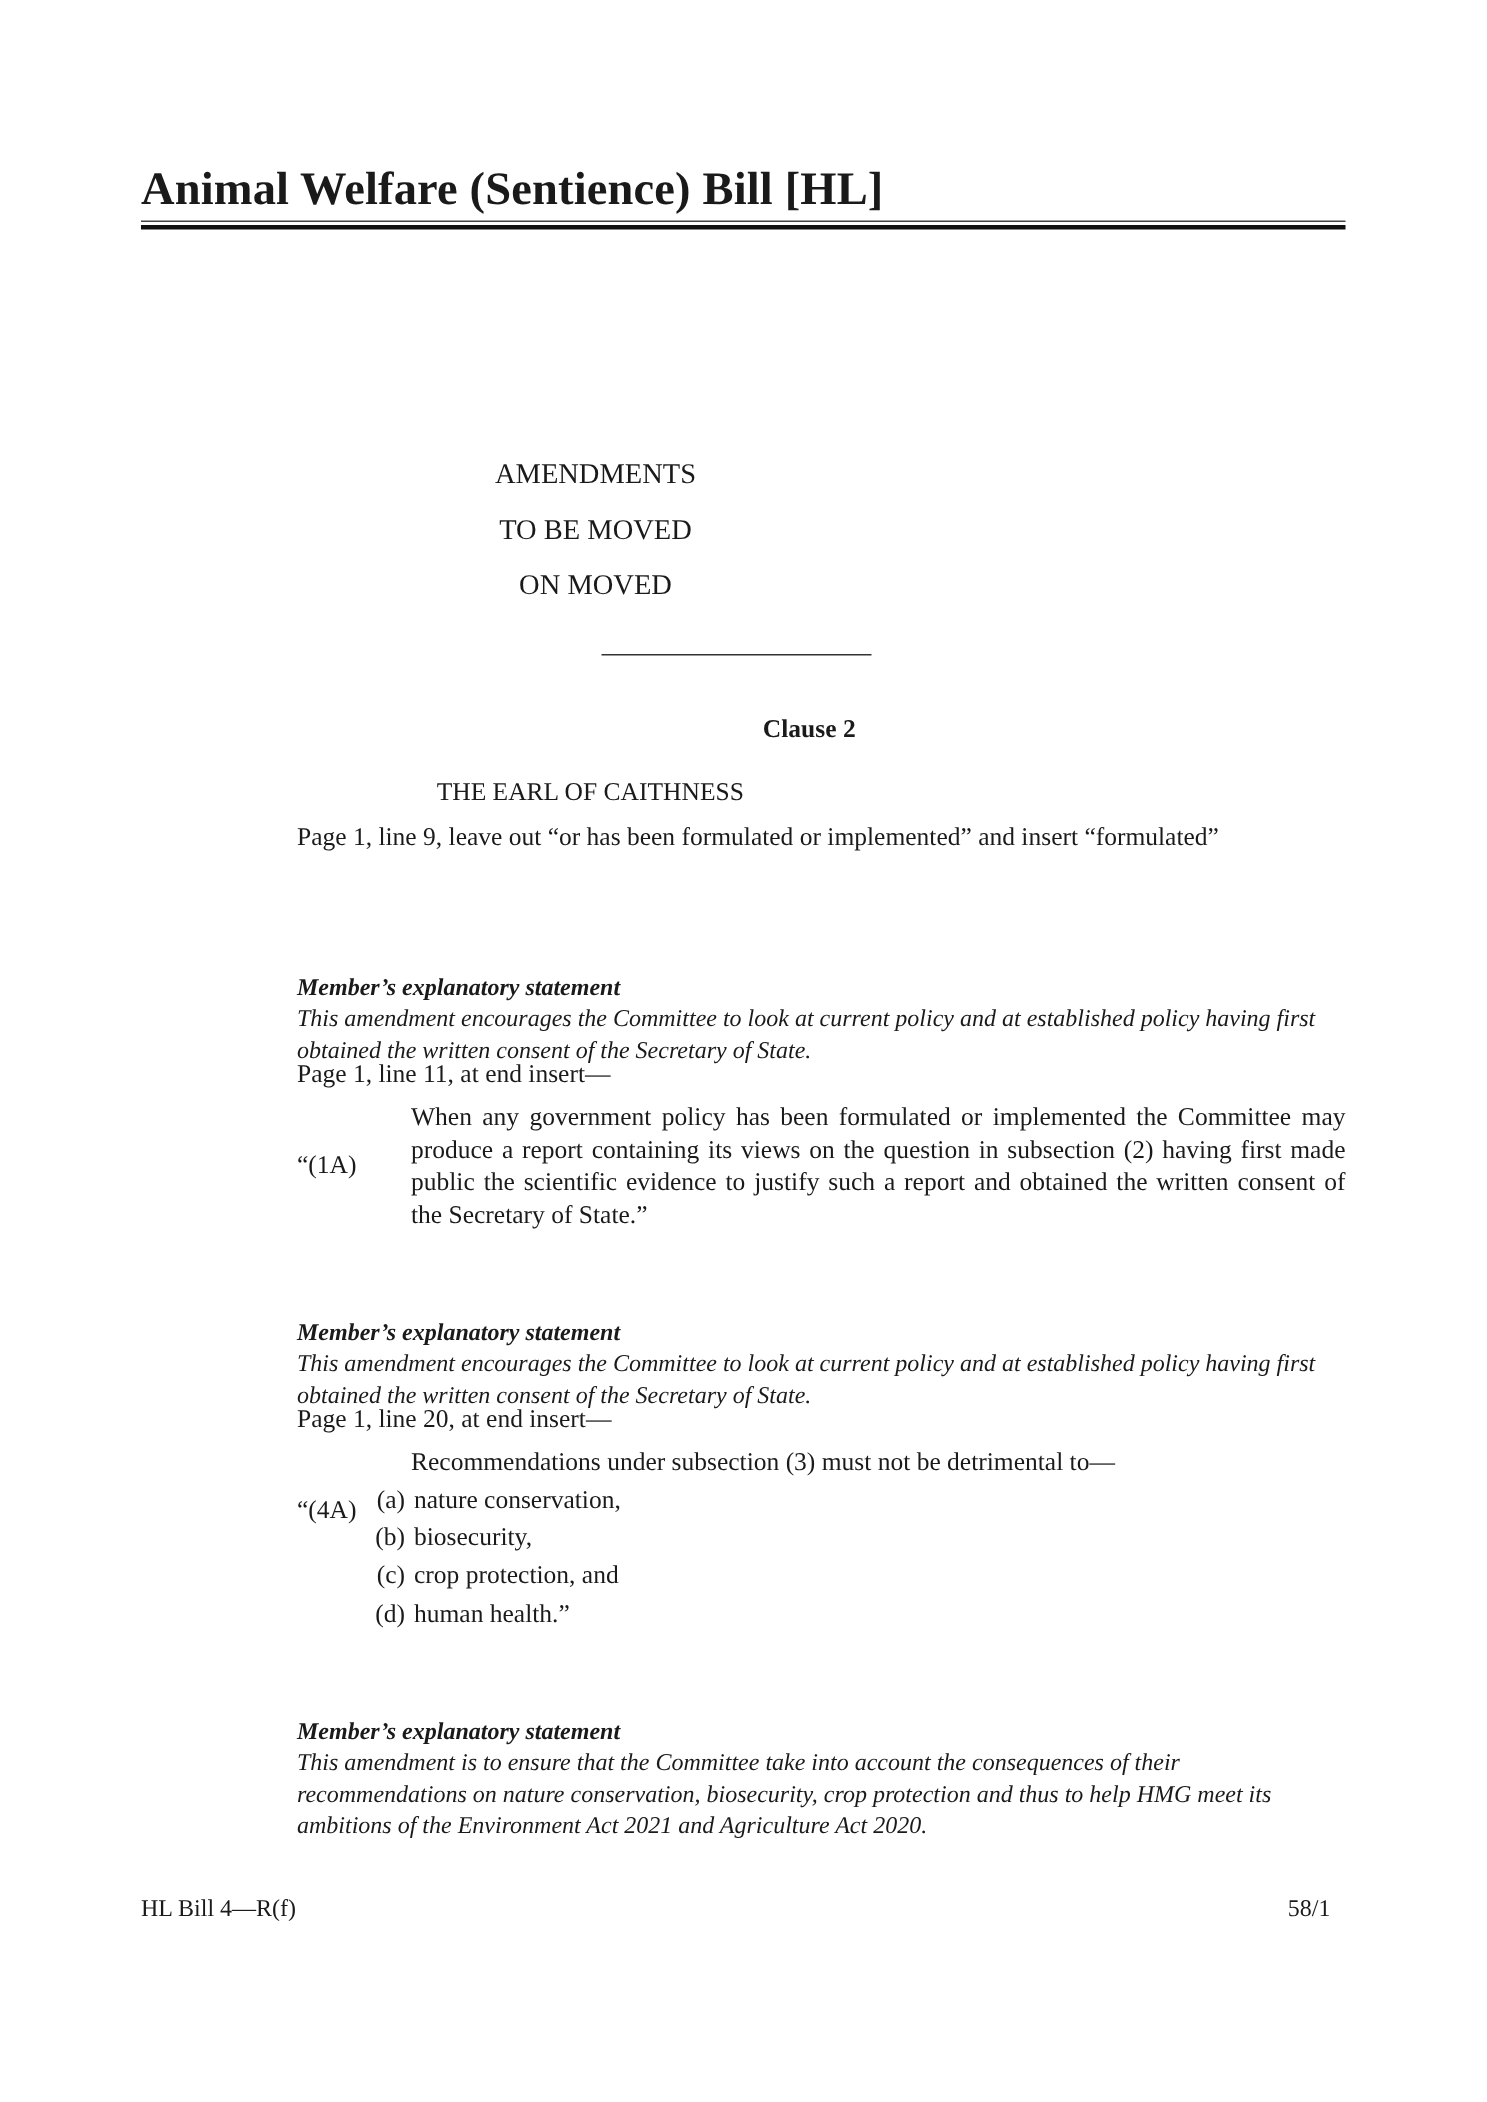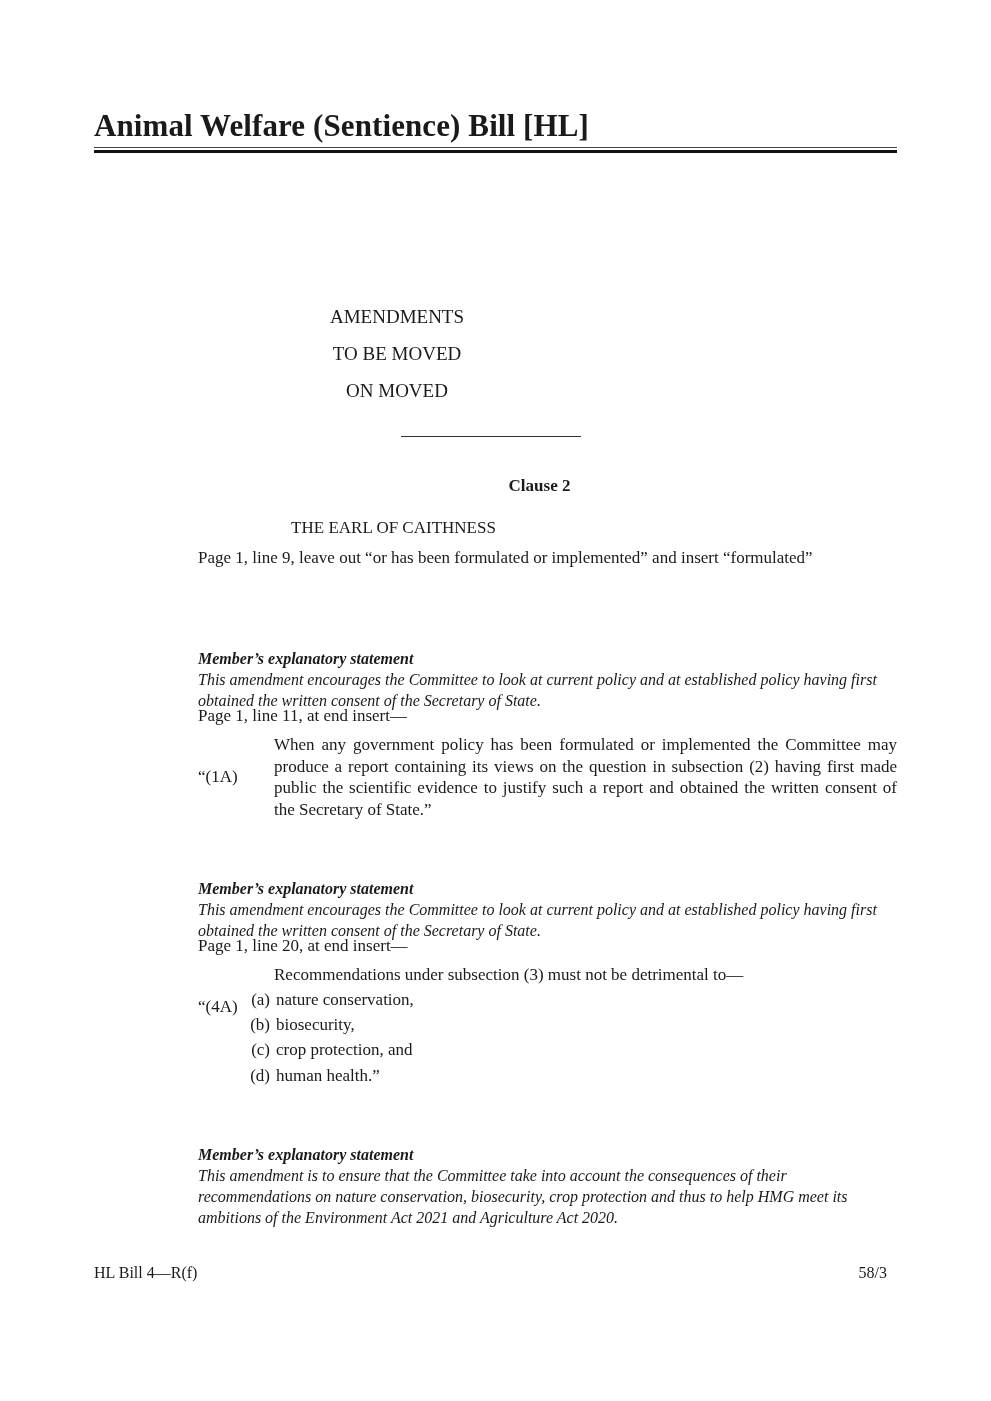--- a/index.html
+++ b/index.html
@@ -81,13 +81,13 @@
 </div>
 <div class="item" style="left:236px; top:1066px">
   <span class="lbl">(d)</span><span>human health.”</span>
 </div>
 <div class="expl" style="top:1108px">
   <span class="h">Member’s explanatory statement</span>
   <span>This amendment is to ensure that the Committee take into account the consequences of their recommendations on nature conservation, biosecurity, crop protection and thus to help HMG meet its ambitions of the Environment Act 2021 and Agriculture Act 2020.</span>
 </div>
 
 <div class="footer-left">HL Bill 4—R(f)</div>
-<div class="footer-right">58/3</div>
+<div class="footer-right">58/1</div>
 
 </body></html>

